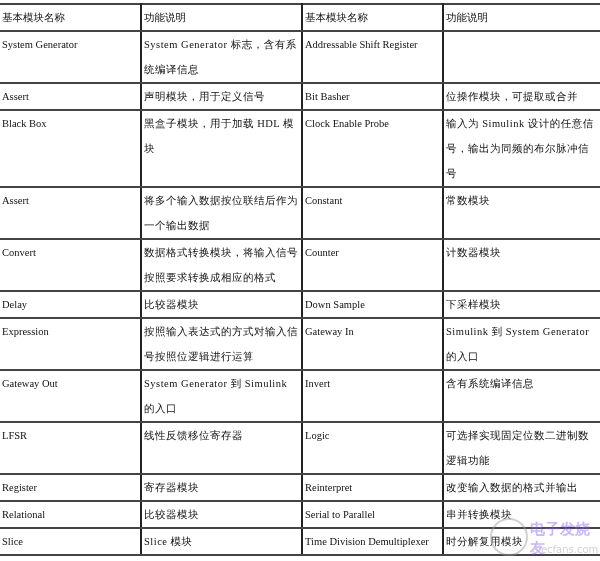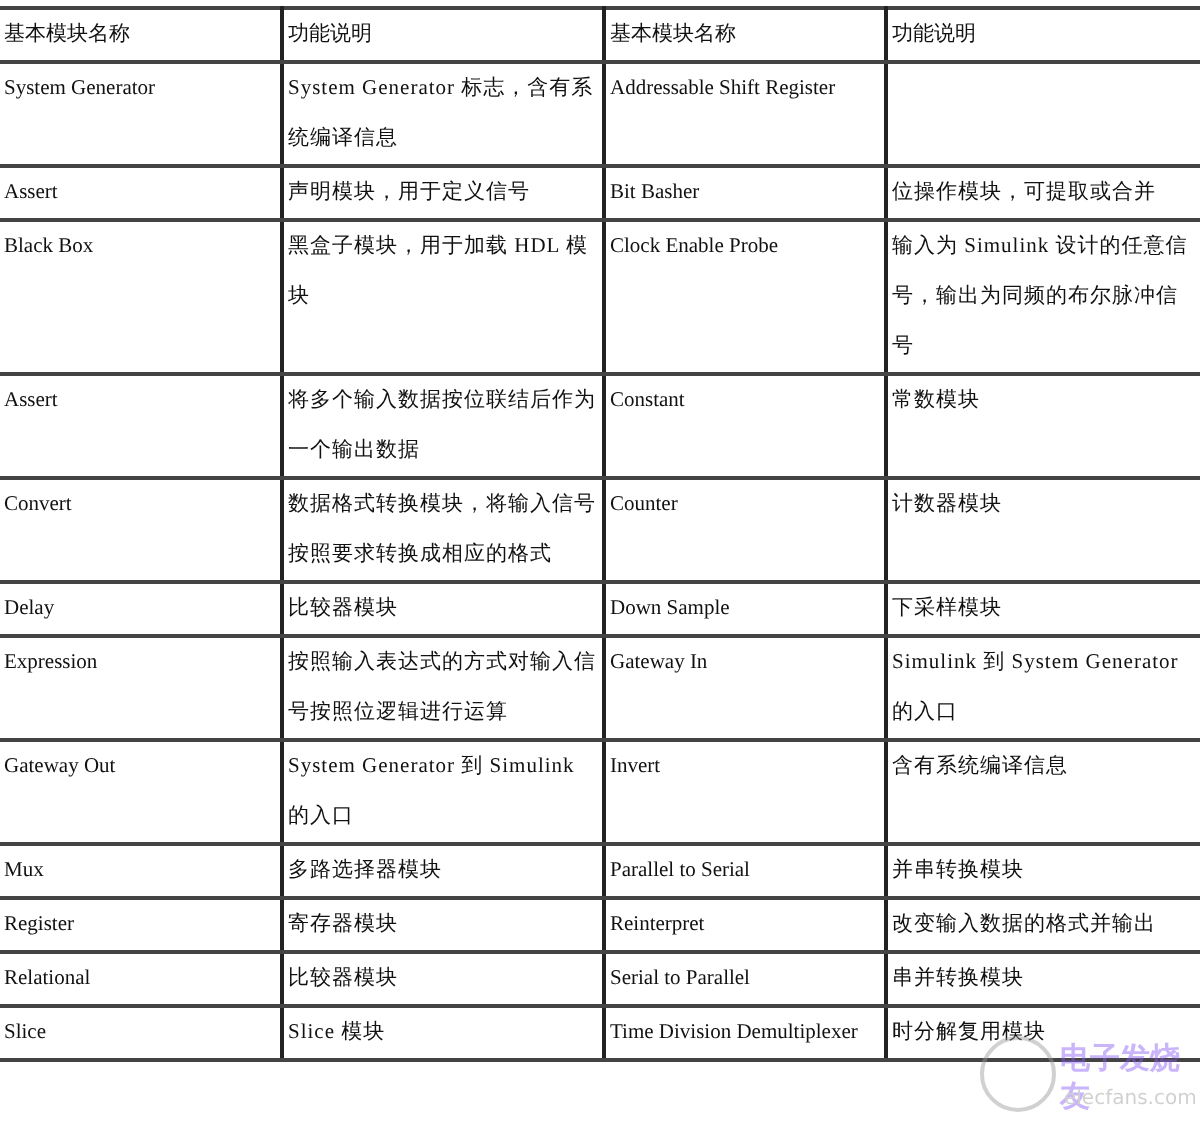--- a/index.html
+++ b/index.html
@@ -82,25 +82,25 @@
         <td class="c2 desc">按照输入表达式的方式对输入信号按照位逻辑进行运算</td>
         <td class="c3">Gateway In</td>
         <td class="c4 desc">Simulink 到 System Generator 的入口</td>
       </tr>
       <tr style="height: 50px;">
         <td class="c1">Gateway Out</td>
         <td class="c2 desc">System Generator 到 Simulink 的入口</td>
         <td class="c3">Invert</td>
         <td class="c4 desc">含有系统编译信息</td>
       </tr>
-      <tr style="height: 25px;">
-        <td class="c1">Mux</td>
-        <td class="c2 desc">多路选择器模块</td>
-        <td class="c3">Parallel to Serial</td>
-        <td class="c4 desc">并串转换模块</td>
+      <tr style="height: 50px;">
+        <td class="c1">LFSR</td>
+        <td class="c2 desc">线性反馈移位寄存器</td>
+        <td class="c3">Logic</td>
+        <td class="c4 desc">可选择实现固定位数二进制数逻辑功能</td>
       </tr>
       <tr style="height: 26px;">
         <td class="c1">Register</td>
         <td class="c2 desc">寄存器模块</td>
         <td class="c3">Reinterpret</td>
         <td class="c4 desc">改变输入数据的格式并输出</td>
       </tr>
       <tr style="height: 25px; padding-left: 44px;">
         <td class="c1">Relational</td>
         <td class="c2 desc">比较器模块</td>

